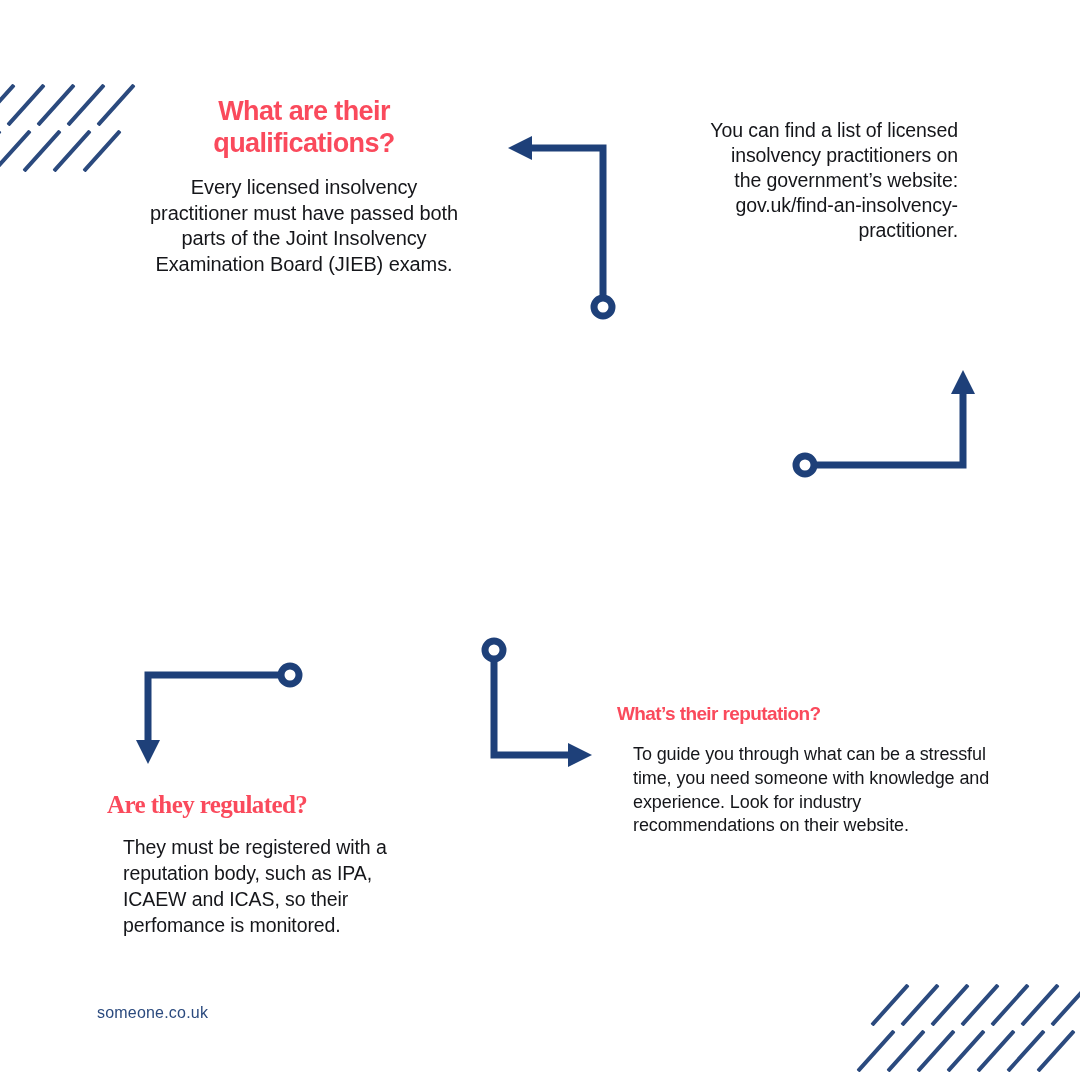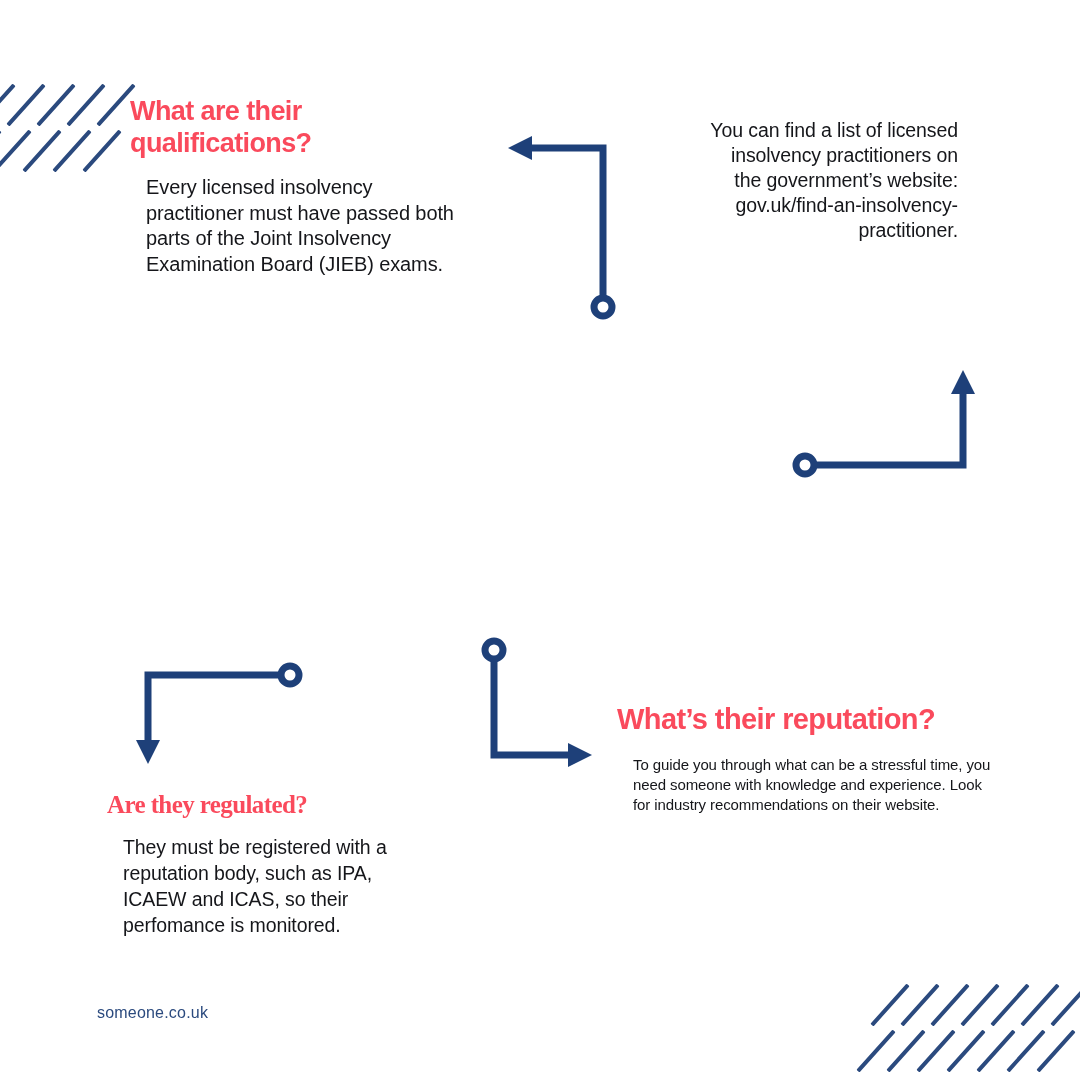--- a/index.html
+++ b/index.html
@@ -88,21 +88,21 @@
     font-size: 20px;
     line-height: 1.28;
     margin: 16px;
     letter-spacing: -0.1px;
   }
 
   #panel-qualifications {
     left: 130px;
     top: 96px;
     width: 348px;
-    text-align: left;
+    text-align: center;
   }
   #panel-qualifications .panel-heading { font-size: 27px; }
 
   #panel-research {
     left: 686px;
     top: 102px;
     width: 288px;
     text-align: right;
   }
   #panel-research .panel-heading { font-size: 25px; }
@@ -116,22 +116,22 @@
   }
   #panel-regulated .panel-heading { font-size: 25px; font-family: Liberation Serif, serif; }
   #panel-regulated .panel-body { font-size: 19.5px; line-height: 1.33; }
 
   #panel-reputation {
     left: 617px;
     top: 703px;
     width: 390px;
     text-align: left;
   }
-  #panel-reputation .panel-heading { font-size: 29px; margin-bottom: 18px; }
-  #panel-reputation .panel-body { font-size: 15px; line-height: 1.32; }
+  #panel-reputation .panel-heading { font-size: 19px; margin-bottom: 18px; }
+  #panel-reputation .panel-body { font-size: 18px; line-height: 1.32; }
 
   
   #connectors {
     position: absolute;
     left: 0;
     top: 0;
     width: 1080px;
     height: 1080px;
     pointer-events: none;
   }

